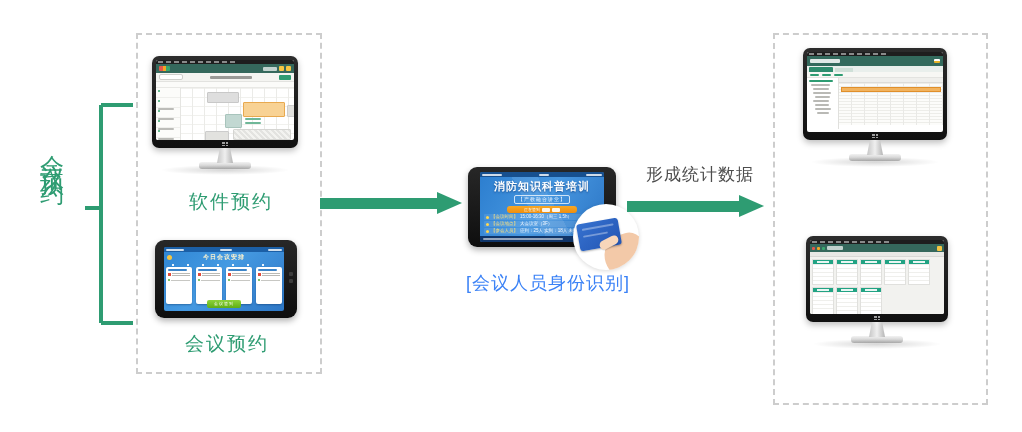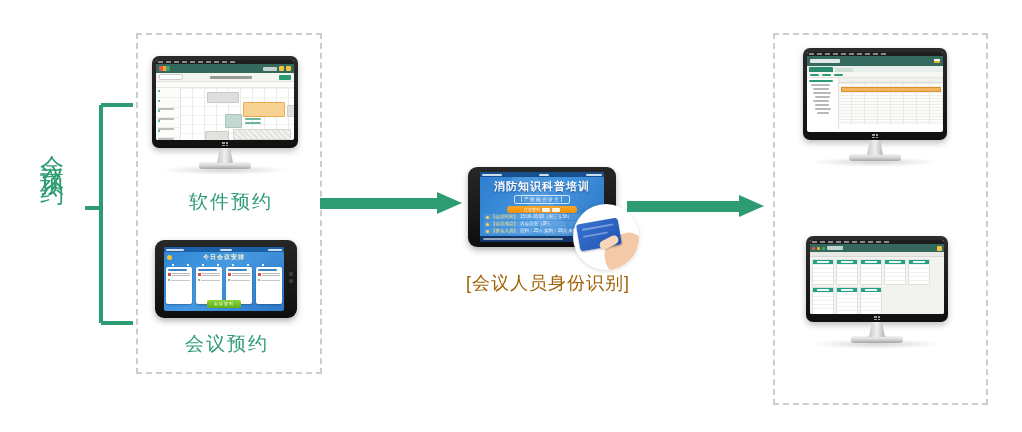--- a/index.html
+++ b/index.html
@@ -141,21 +141,21 @@
        box-shadow:0 1px 4px rgba(0,0,0,.15);overflow:hidden;}
   .idc-card{position:absolute;left:5px;top:17px;width:42px;height:27px;border-radius:3px;
             background:linear-gradient(145deg,#3672cf,#2355b4);transform:rotate(-10deg);
             box-shadow:0 1px 2px rgba(0,0,0,.3);}
   .idc-card i{display:block;margin:5px 5px 0;height:2px;background:rgba(255,255,255,.35);border-radius:1px;}
   .idc-hand{position:absolute;right:-8px;bottom:-10px;width:42px;height:46px;background:#f3c9a8;
             border-radius:55% 40% 15% 60%;transform:rotate(-18deg);}
   .idc-thumb{position:absolute;right:20px;bottom:23px;width:20px;height:9px;background:#f7d6ba;
              border-radius:5px;transform:rotate(-28deg);box-shadow:0 1px 1px rgba(0,0,0,.12);}
   .caption{position:absolute;left:448px;top:271px;width:200px;text-align:center;
-           font-size:18px;color:#a16207;letter-spacing:1px;}
+           font-size:18px;color:#3b82f6;letter-spacing:1px;}
 
   
   .s4-head{height:10px;background:#336a5d;display:flex;align-items:center;padding:0 3px;}
   .s4-title{width:30px;height:4px;background:rgba(255,255,255,.85);border-radius:1px;}
   .s4-flag{width:6px;height:4px;background:linear-gradient(#ffffff 50%,#e8b429 50%);border-radius:1px;}
   .s4-tabs{height:6px;background:#e9efec;display:flex;align-items:flex-end;gap:2px;padding:0 2px;}
   .tab-on{width:24px;height:5px;background:#2e8c6e;border-radius:1px 1px 0 0;}
   .tab-off{width:18px;height:4px;background:#cfe0d8;}
   .s4-tool{height:5px;background:#f7f7f4;border-bottom:1px solid #e3e3e0;display:flex;gap:3px;align-items:center;padding:0 3px;}
   .glink{width:9px;height:2px;background:#2e9c72;border-radius:1px;}
@@ -372,20 +372,21 @@
   <div class="idc">
     <div class="idc-hand"></div>
     <div class="idc-card">
         <i></i>
         <i style="width:60%;"></i>
       </div>
     <div class="idc-thumb"></div>
   </div>
   <div class="caption">[会议人员身份识别]</div>
 
+  <div class="flow-label flab2">形成统计数据</div>
   <div class="arrow arrow2">
     <div class="arrow-body"></div>
       <div class="arrow-head"></div>
   </div>
 
   <div class="dashed box-right"></div>
 
   <div class="monitor" style="left:803px;top:48px;">
     <div class="bezel">
       <div class="screen" style="width:136px;height:80px;">

